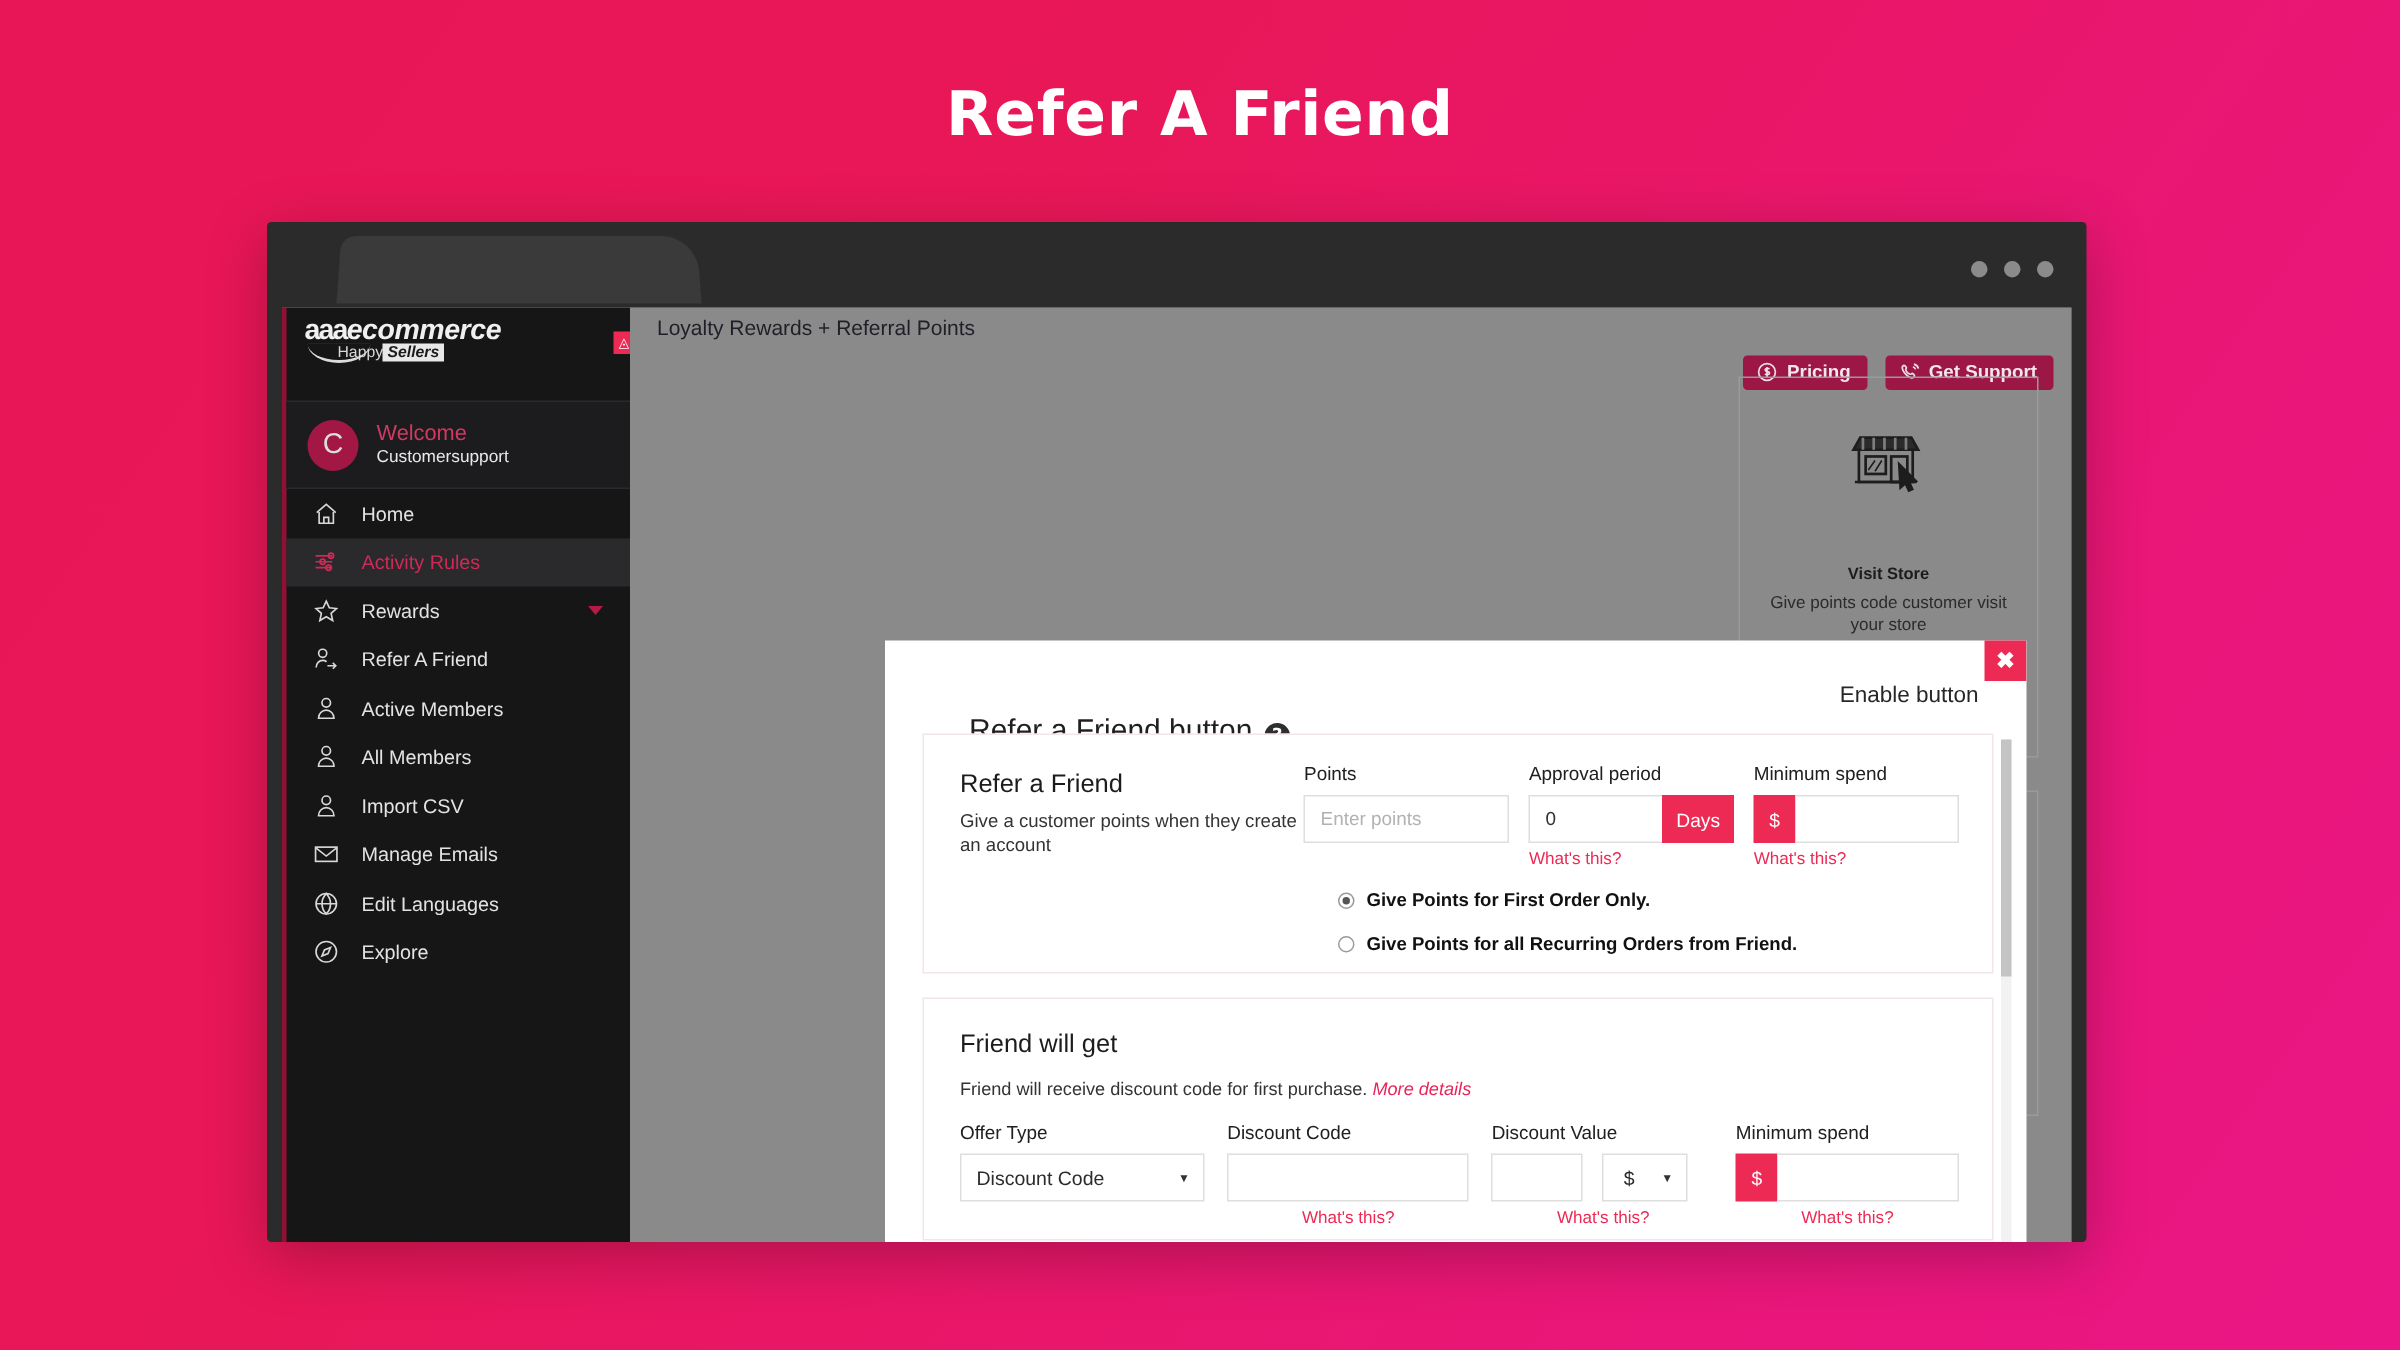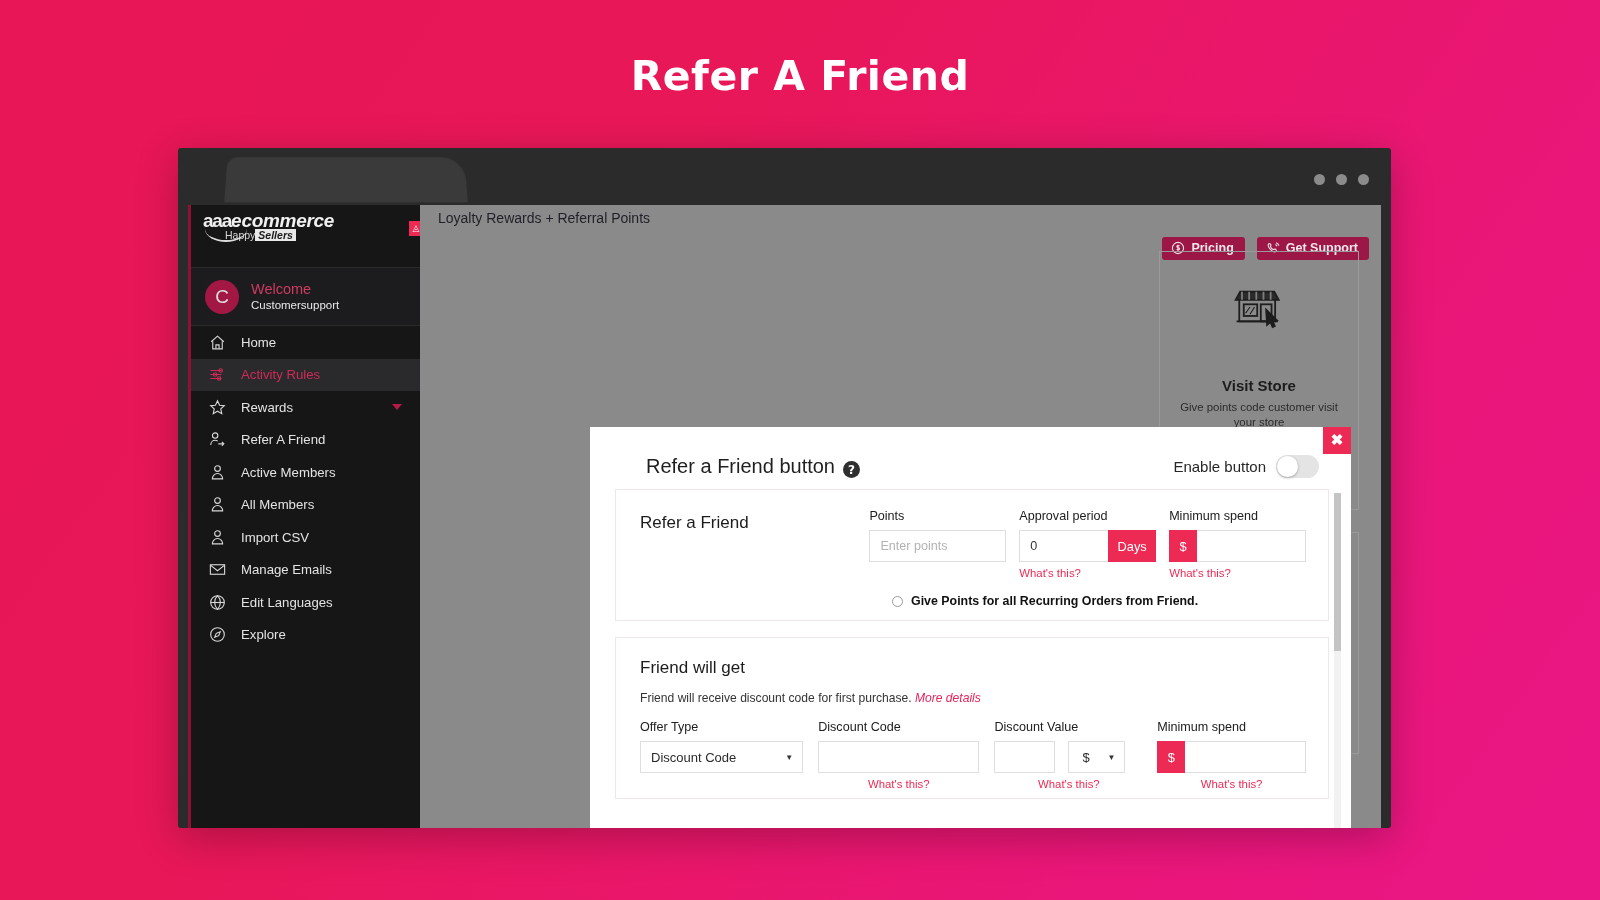--- a/index.html
+++ b/index.html
@@ -94,21 +94,21 @@
     background:#9c1745; color:#f4e6ec; font-size:12.5px; font-weight:bold;
     border-radius:3px; padding:4px 11px 5px 9px; display:flex; align-items:center; gap:6px;
   }
   .topbar-btn svg { stroke:#f0dde5; fill:none; stroke-width:1.3; }
 
   
   #rules-column { position:absolute; right:22px; top:46px; width:200px; }
   .rule-card { border:1px solid #9a9a9a; padding:16px 10px 14px; text-align:center; margin-bottom:22px; }
   .rule-card.first { padding-top:28px; }
   .rule-icon { height:54px; display:flex; align-items:center; justify-content:center; margin-bottom:9px; }
-  .rule-title { font-size:15px; font-weight:bold; color:#1c1c1c; margin-bottom:6px;margin-top:43px; }
+  .rule-title { font-size:11px; font-weight:bold; color:#1c1c1c; margin-bottom:6px;margin-top:43px; }
   .rule-desc { font-size:11.4px; color:#2b2b2b; line-height:14.5px; margin-bottom:13px; }
   .rule-btn { display:inline-block; border-radius:18px; font-size:12.2px; font-weight:bold; padding:7px 22px; }
   .rule-btn.dark { background:#2b2b2b; color:#e3e3e3; }
   .rule-btn.pink { background:#9c1745; color:#f3e3ea; }
   .rule-edit { font-size:12.4px; font-weight:bold; color:#1c1c1c; margin-top:11px; }
 
   
   #modal {
     position:absolute; left:402px; top:222px; width:761px; height:592px;
     background:#ffffff; overflow:hidden;
@@ -118,21 +118,21 @@
     background:#ed2a54; color:#fff; font-size:15px; font-weight:bold;
     display:flex; align-items:center; justify-content:center;
   }
   #modal-header { padding:28px 32px 0 25px; display:flex; align-items:center; }
   #modal-title { font-size:20px; color:#1f1f1f; display:flex; align-items:flex-end; gap:8px;margin-left:31px; }
   #help-icon {
     width:17px; height:17px; border-radius:50%; background:#2e2e2e; color:#fff;
     font-size:12px; font-weight:bold; display:flex; align-items:center; justify-content:center;
     font-family:"DejaVu Sans", sans-serif;
   }
-  #enable-wrap { margin-left:auto; display:flex; align-items:center; gap:10px; }
+  #enable-wrap { margin-left:auto; display:flex; align-items:center; gap:24px;flex-direction:column; }
   #enable-label { font-size:15px; color:#272727; }
   #toggle { width:43px; height:23px; border-radius:12px; background:#e4e4e4; position:relative; }
   #toggle-knob {
     position:absolute; left:1px; top:1px; width:21px; height:21px; border-radius:50%;
     background:#fff; box-shadow:0 1px 3px rgba(0,0,0,.28);
   }
 
   #modal-scroll { position:absolute; left:0; top:62px; right:0; bottom:0; padding:0 22px 0 25px; }
   #modal-track { position:absolute; right:10px; top:66px; width:7px; bottom:8px; background:#f2f2f2; }
   #modal-thumb { position:absolute; right:10px; top:66px; width:7px; height:158px; background:#c4c4c4; }
@@ -364,20 +364,21 @@
         </div>
       </div>
 
       <div id="modal-scroll">
 
         <div class="panel">
           <div class="panel-pad">
             <div class="row">
               <div style="width:243px; padding-top:4px;">
                 <div class="sec-title">Refer a Friend</div>
+                <div class="sec-desc">Give a customer points when they create an account</div>
               </div>
               <div style="width:145px;">
                 <div class="fld-label">Points</div>
                 <div class="inp ph">Enter points</div>
               </div>
               <div style="width:145px; margin-left:13px;">
                 <div class="fld-label">Approval period</div>
                 <div style="display:flex;">
                   <div class="inp" style="flex:1; border-right:none;">0</div>
                   <div class="addon" style="width:48px;">Days</div>
@@ -388,20 +389,24 @@
                 <div class="fld-label">Minimum spend</div>
                 <div style="display:flex;">
                   <div class="addon" style="width:28px;">$</div>
                   <div class="inp" style="flex:1; border-left:none;"></div>
                 </div>
                 <div class="whats">What's this?</div>
               </div>
             </div>
 
             <div id="radio-list" style="margin-top:14px; padding-left:252px;">
+                <div class="radio-row" style="margin-top: 0px;">
+                  <span class="radio on"></span>
+                  <span class="radio-lbl">Give Points for First Order Only.</span>
+                </div>
                 <div class="radio-row" style="margin-top: 15px;">
                   <span class="radio"></span>
                   <span class="radio-lbl">Give Points for all Recurring Orders from Friend.</span>
                 </div>
               </div>
           </div>
         </div>
 
         <div class="panel">
           <div class="panel-pad" style="padding:20px 22px 8px 24px;">

